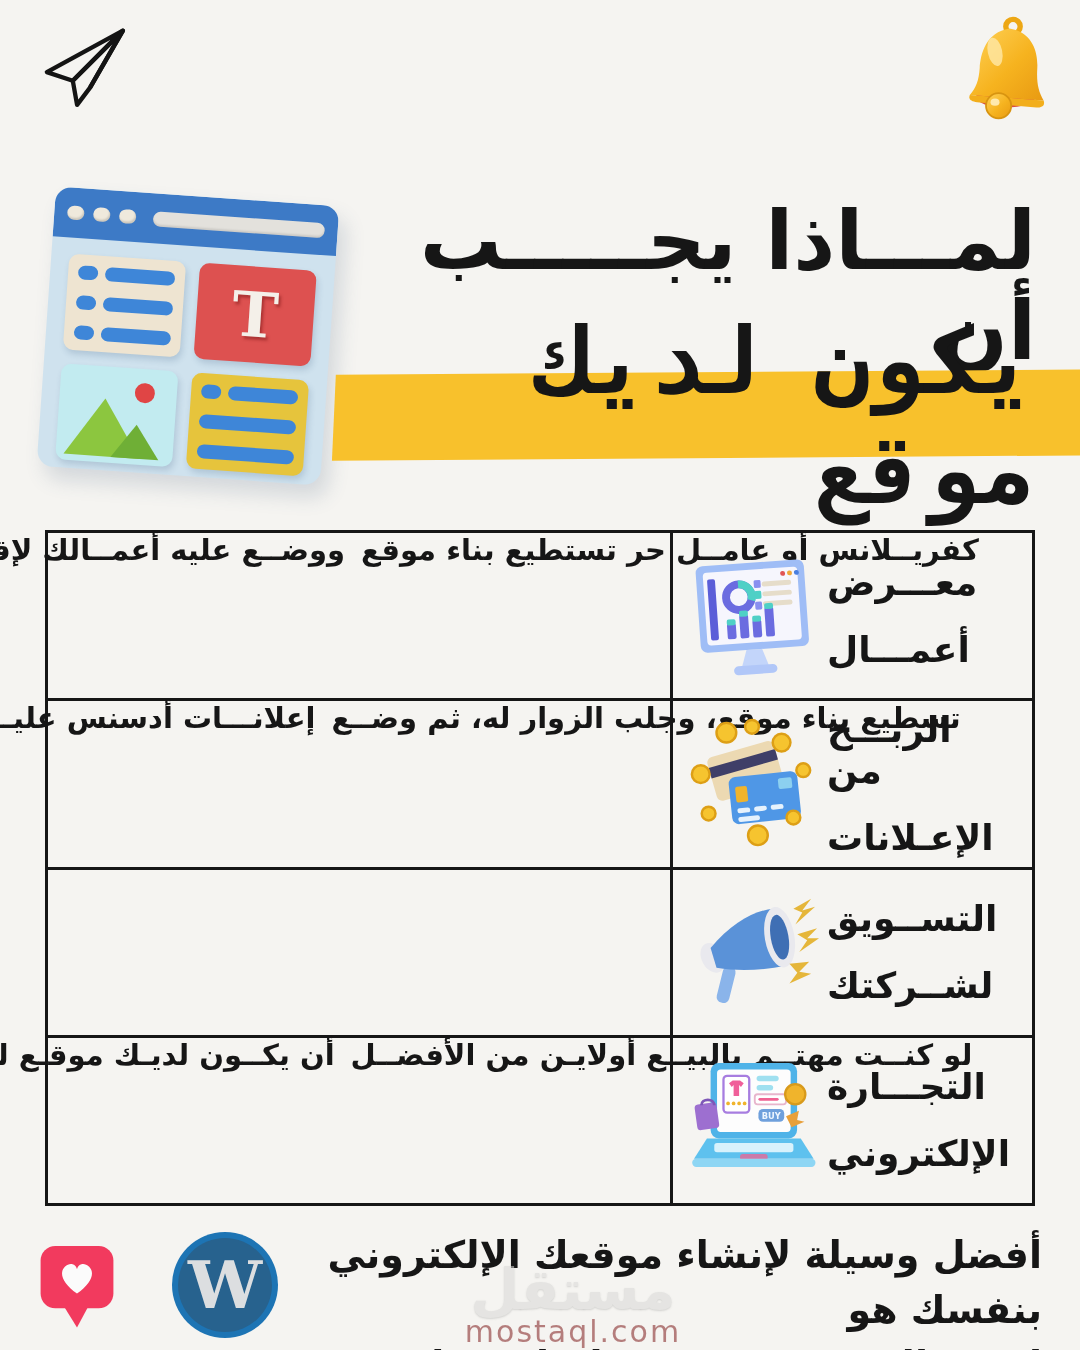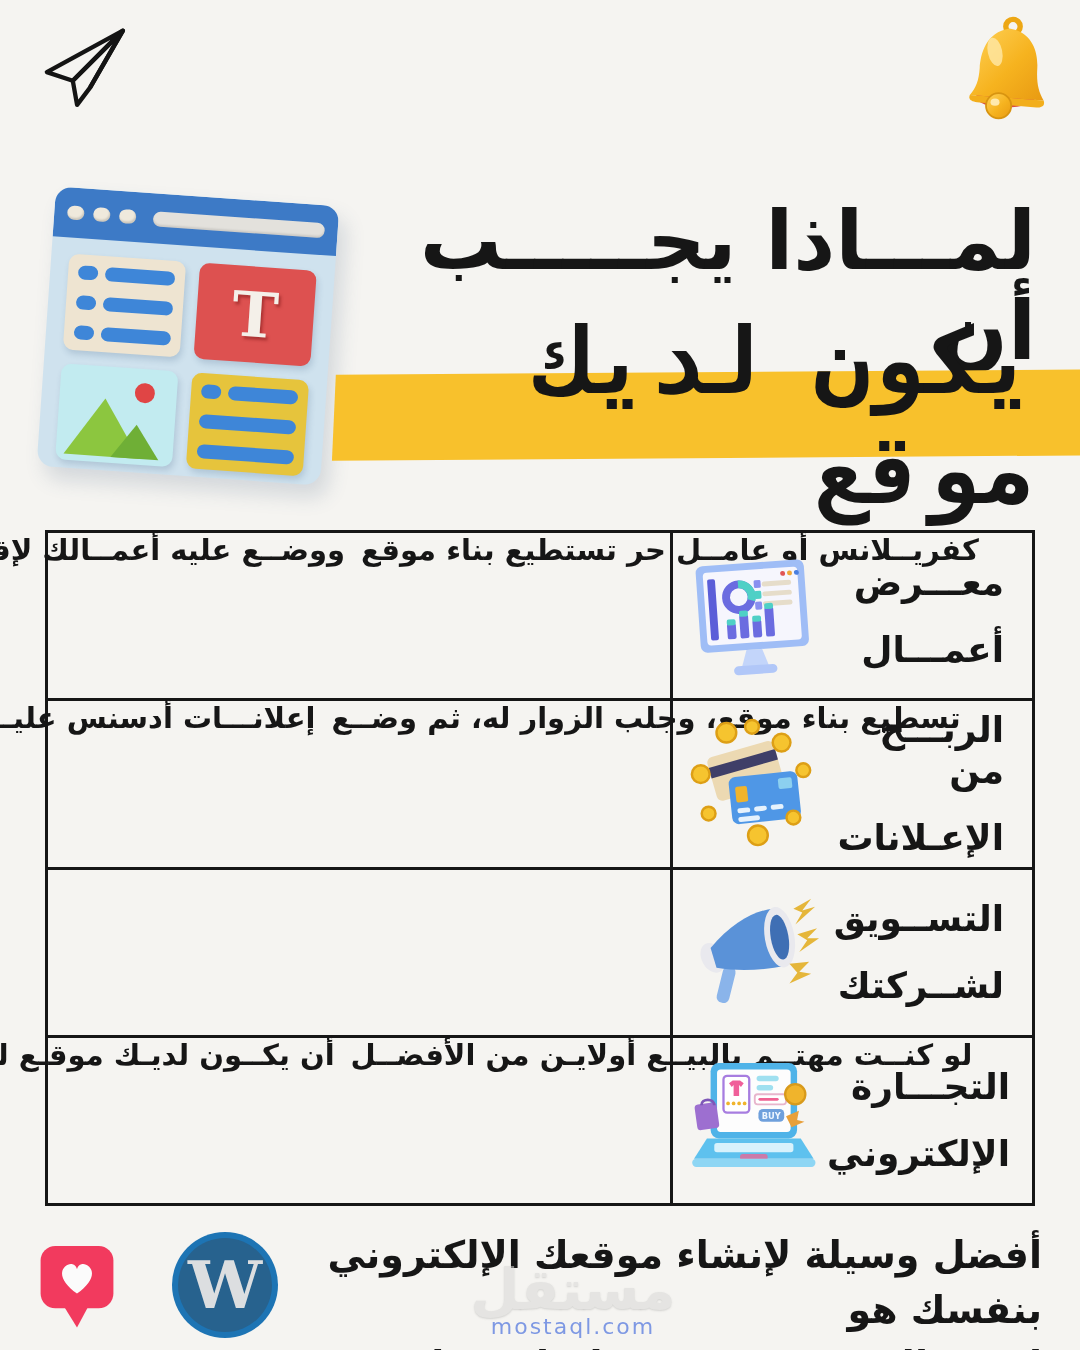--- a/index.html
+++ b/index.html
@@ -34,30 +34,30 @@
   .title2{position:absolute;right:44px;top:314px;width:740px;font-size:92px;font-weight:bold;text-align:right;direction:rtl;line-height:1.2;font-family:Liberation Mono, monospace;}
 
   
   .info-table{position:absolute;left:45px;top:530px;width:990px;height:676px;border:3px solid #161616;box-sizing:border-box;display:flex;flex-direction:column;}
   .t-row{flex:1;display:flex;border-top:3px solid #161616;min-height:0;}
   .t-row:first-child{border-top:none;}
   .t-desc{width:622px;box-sizing:border-box;display:flex;flex-direction:row;justify-content:center;gap:16px;padding:0 22px;text-align:center;direction:rtl;}
   .t-desc div{font-size:29px;font-weight:bold;white-space:nowrap;}
   .t-side{flex:1;border-left:3px solid #161616;display:flex;align-items:center;box-sizing:border-box;padding:0 6px;}
   .row-icon{width:138px;height:138px;flex:0 0 auto;margin-left:4px;}
-  .t-titles{flex:1;text-align:right;direction:rtl;padding-left:6px;padding-right:22px;font-size:36px;font-weight:bold;display:flex;flex-direction:column;gap:26px;}
+  .t-titles{flex:1;text-align:left;direction:rtl;padding-left:6px;padding-right:22px;font-size:36px;font-weight:bold;display:flex;flex-direction:column;gap:26px;}
 
   
   .heart-pin{position:absolute;left:38px;top:1242px;width:78px;height:98px;}
   .wp-logo{position:absolute;left:170px;top:1230px;width:110px;height:110px;}
   .footer-text{position:absolute;right:38px;top:1228px;width:770px;text-align:right;direction:rtl;font-size:38px;font-weight:bold;line-height:1.45;}
 
   .watermark{position:absolute;left:448px;top:1238px;width:250px;text-align:center;opacity:.55;pointer-events:none;}
   .wm-ar{font-size:56px;font-weight:bold;color:#d8d8d6;text-shadow:0 1px 2px rgba(120,120,120,.5);line-height:1;margin-top:24px;}
-  .wm-en{font-size:22px;color:#1d4ed8;letter-spacing:2px;margin-top:-4px;}
+  .wm-en{font-size:30px;color:#7f1d1d;letter-spacing:2px;margin-top:-4px;}
 </style>
 </head>
 <body>
 
 <div class="page">
 
   <svg class="paper-plane" viewBox="0 0 110 110">
     <g fill="none" stroke="#141414" stroke-width="5" stroke-linejoin="round">
       <path d="M100 10 L12 58 L42 68 Z"></path>
       <path d="M100 10 L42 68 L47 96 L62 76 Z"></path>

